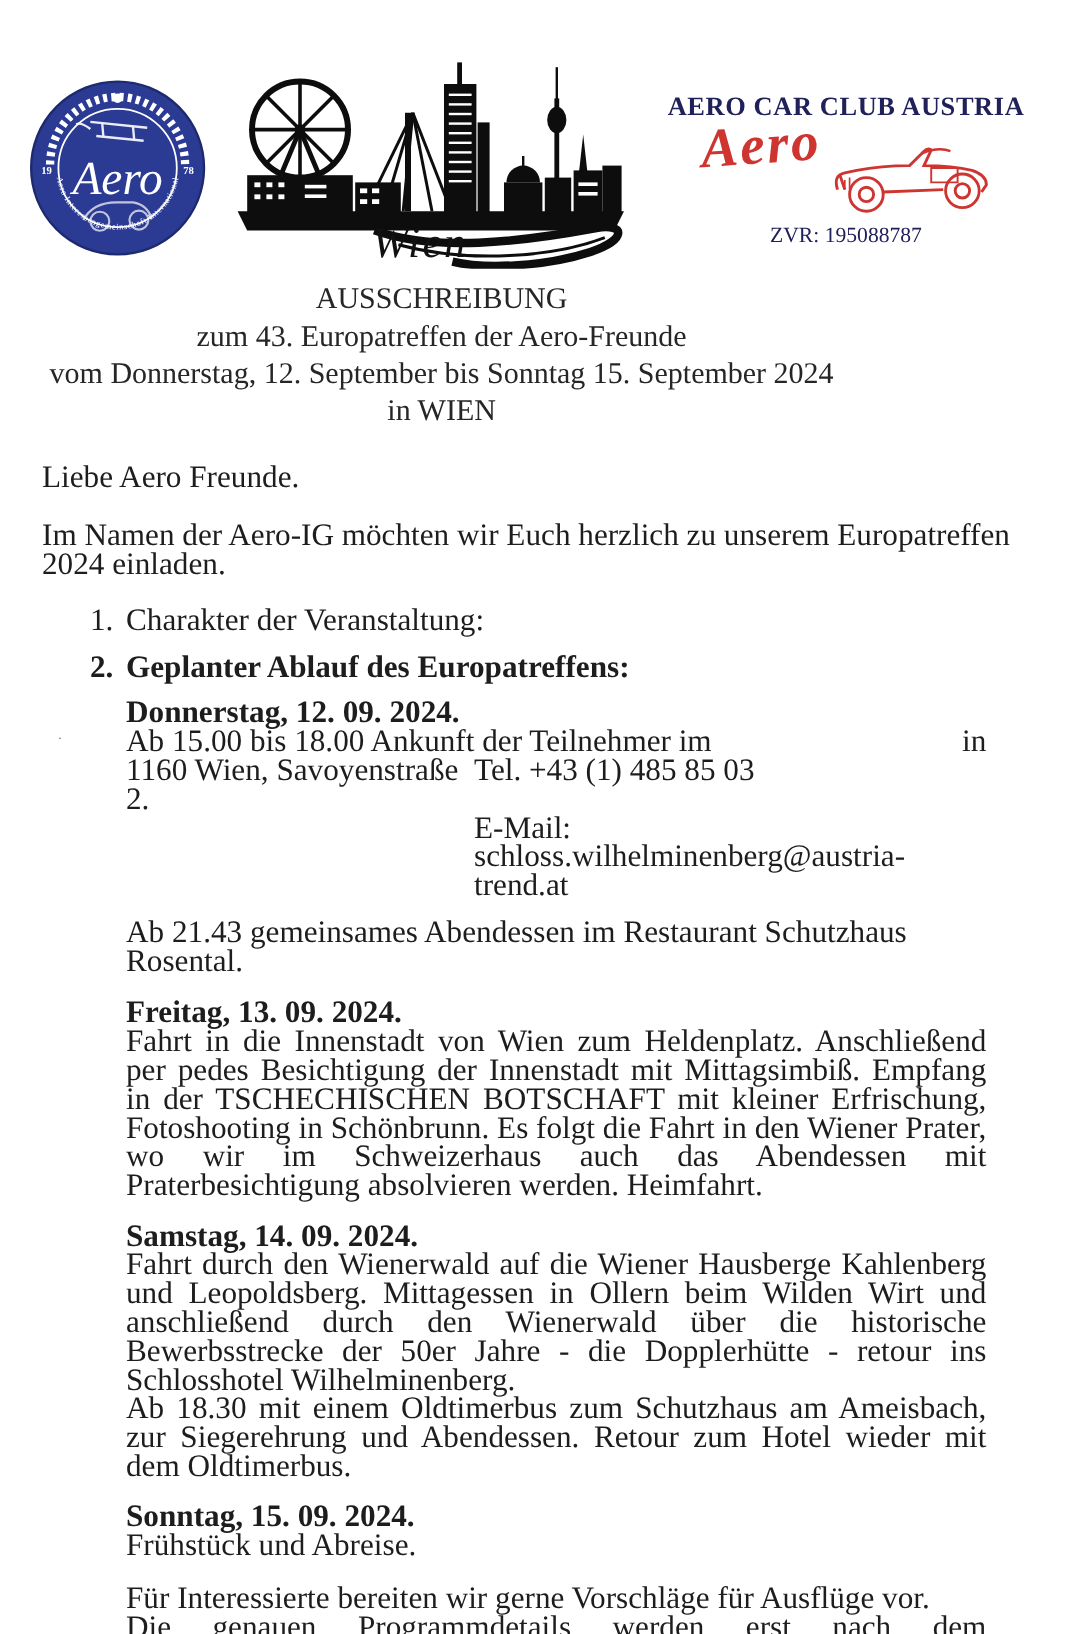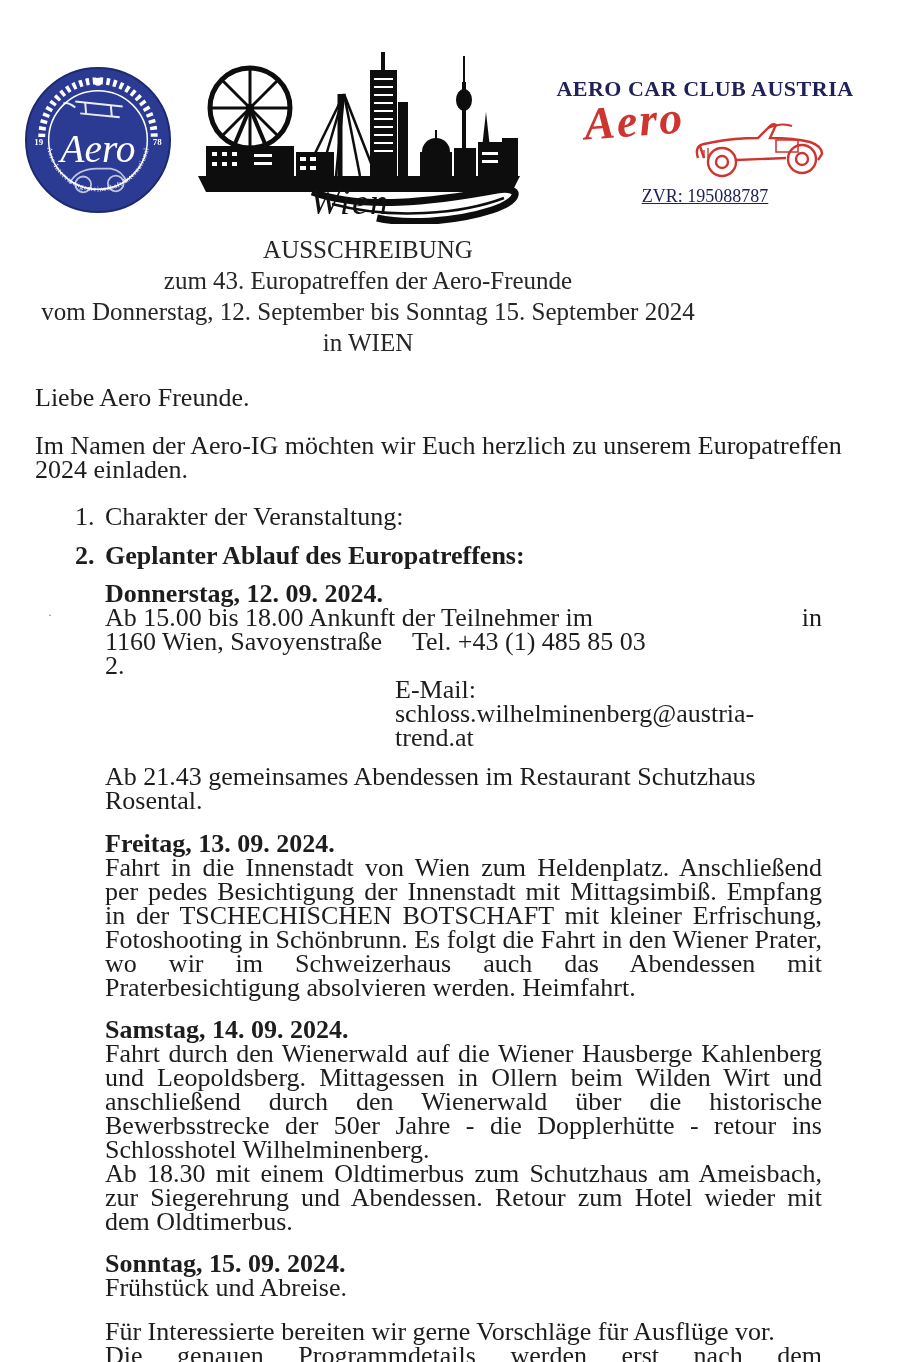--- a/index.html
+++ b/index.html
@@ -20,21 +20,21 @@
     color:#20205a; letter-spacing:0.5px; white-space:nowrap;
   }
   .club-script {
     position:absolute; left:46px; top:18px;
     font-size:46px; font-style:italic; font-weight:bold;
     color:#cf3530; transform:rotate(-4deg); letter-spacing:2px;
   }
   .club-car { position:absolute; left:142px; top:26px; width:160px; height:80px; }
   .club-zvr {
     position:absolute; top:110px; left:0; width:100%;
-    text-align:center; font-size:18px; color:#20205a;text-decoration:underline;
+    text-align:center; font-size:18px; color:#20205a;
   }
   
   .title-block {
     position:absolute; top:234px; left:0; width:736px;
     text-align:center; font-size:25px; line-height:31px; color:#262626;
   }
   
   .body-col { position:absolute; top:386px; left:35px; width:830px; font-size:26px; line-height:24px; }
   .para { margin:0; }
   .gap-line { height:24px; }
@@ -46,21 +46,21 @@
   .day-heading { font-weight:bold;margin-top:12px; }
   .sec2 { margin-top:15px; }
   .day-block { margin-left:70px; width:717px; }
   .mt14 { margin-top:14px; }
   .mt15 { margin-top:15px; }
   .mt18 { margin-top:18px; }
   .mt19 { margin-top:19px; }
   .mt20 { margin-top:20px; }
   .arrival-row { display:flex; white-space:pre; }
   .arrival-end { margin-left:auto; }
-  .contact-row { display:flex;gap:17px; }
+  .contact-row { display:flex; }
   .contact-left { width:290px; flex:0 0 290px; }
   .email-row { padding-left:290px; }
   .stray { position:absolute; left:48px; top:608px; font-size:12px; color:#777; }
 </style>
 </head>
 <body>
 
 <div class="page">
 
   <div class="header">

